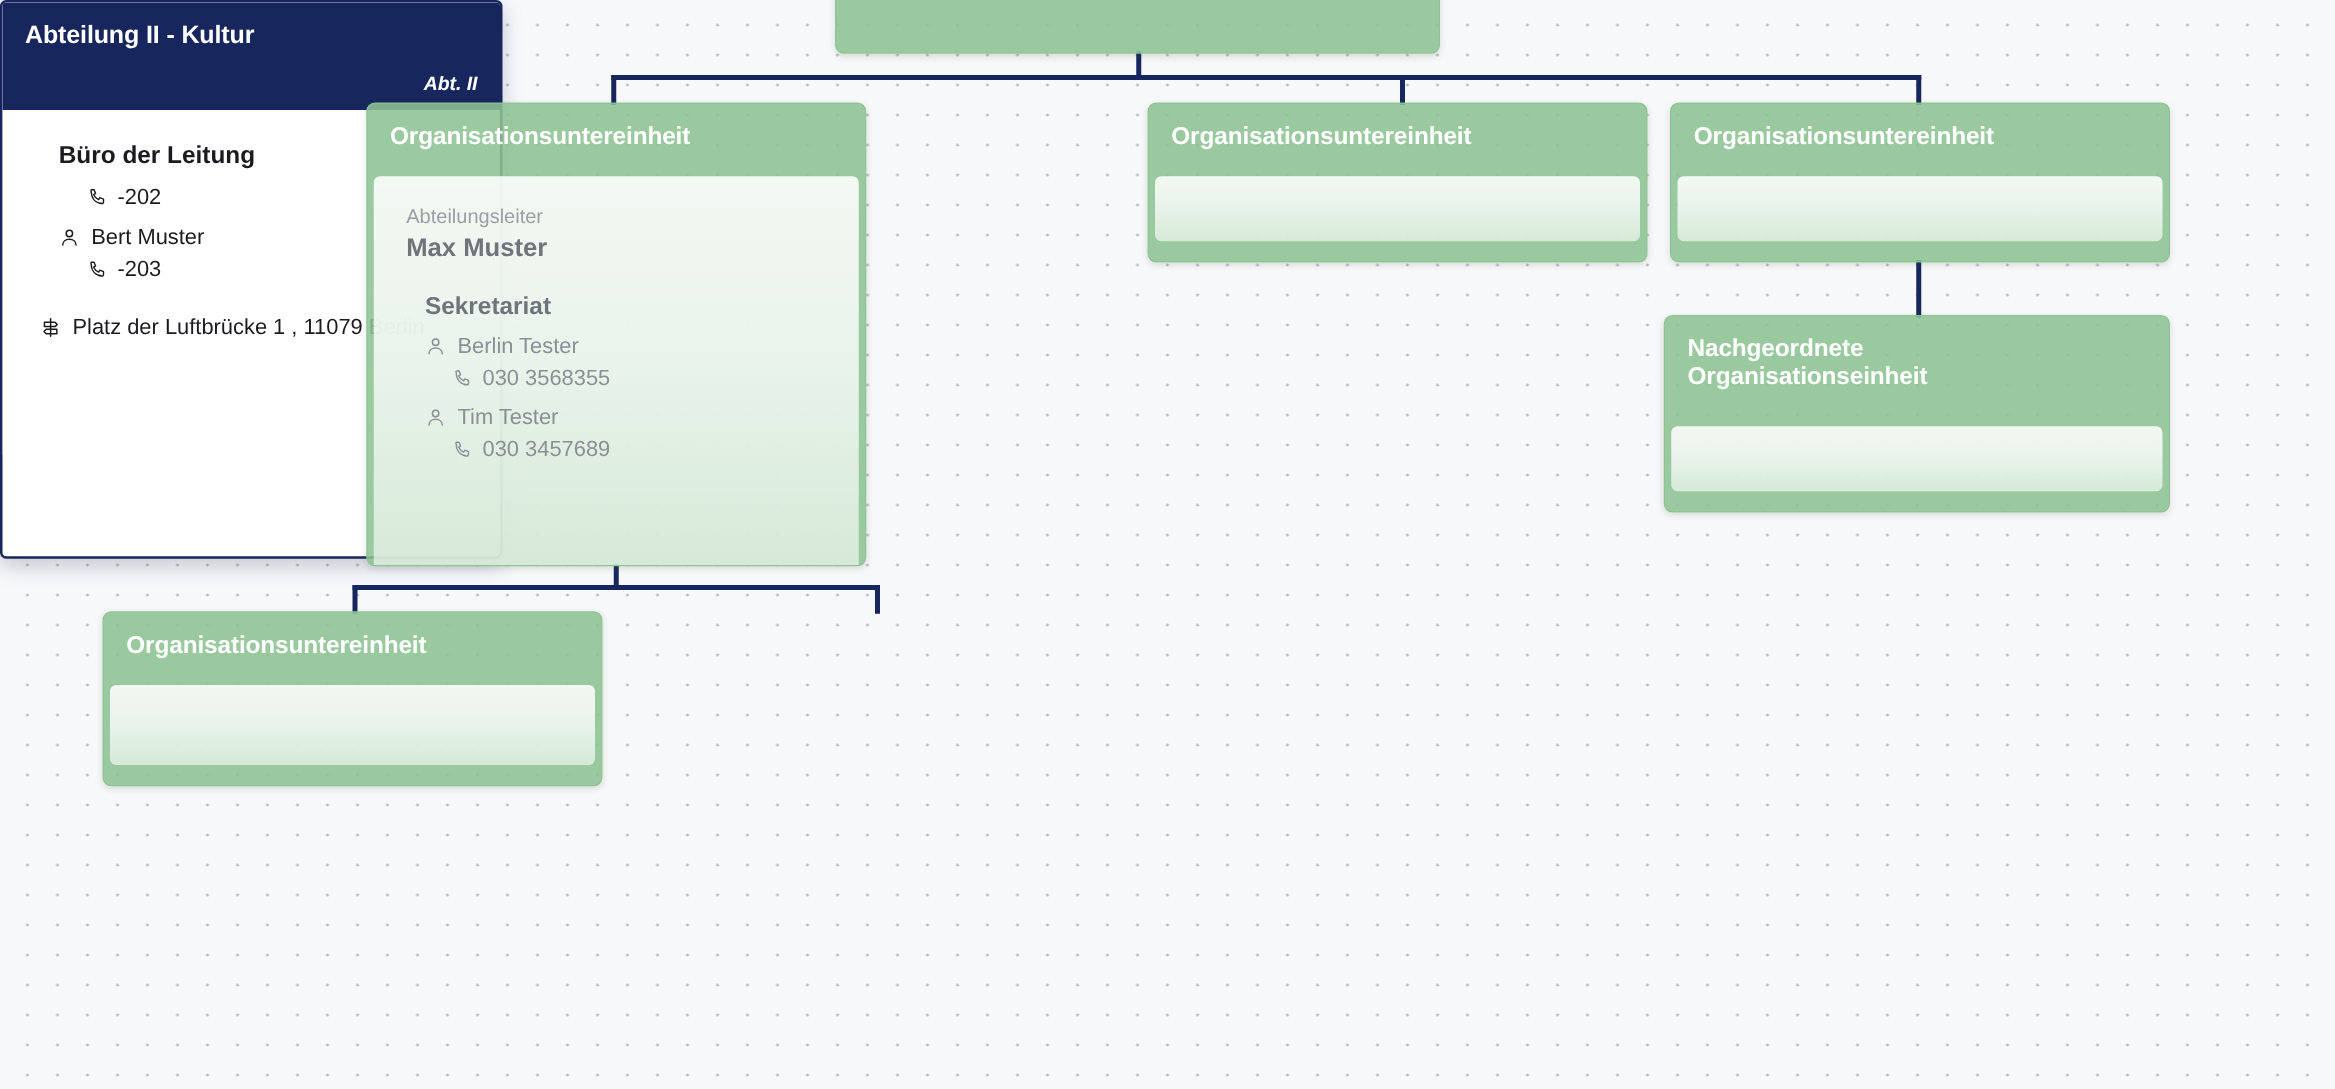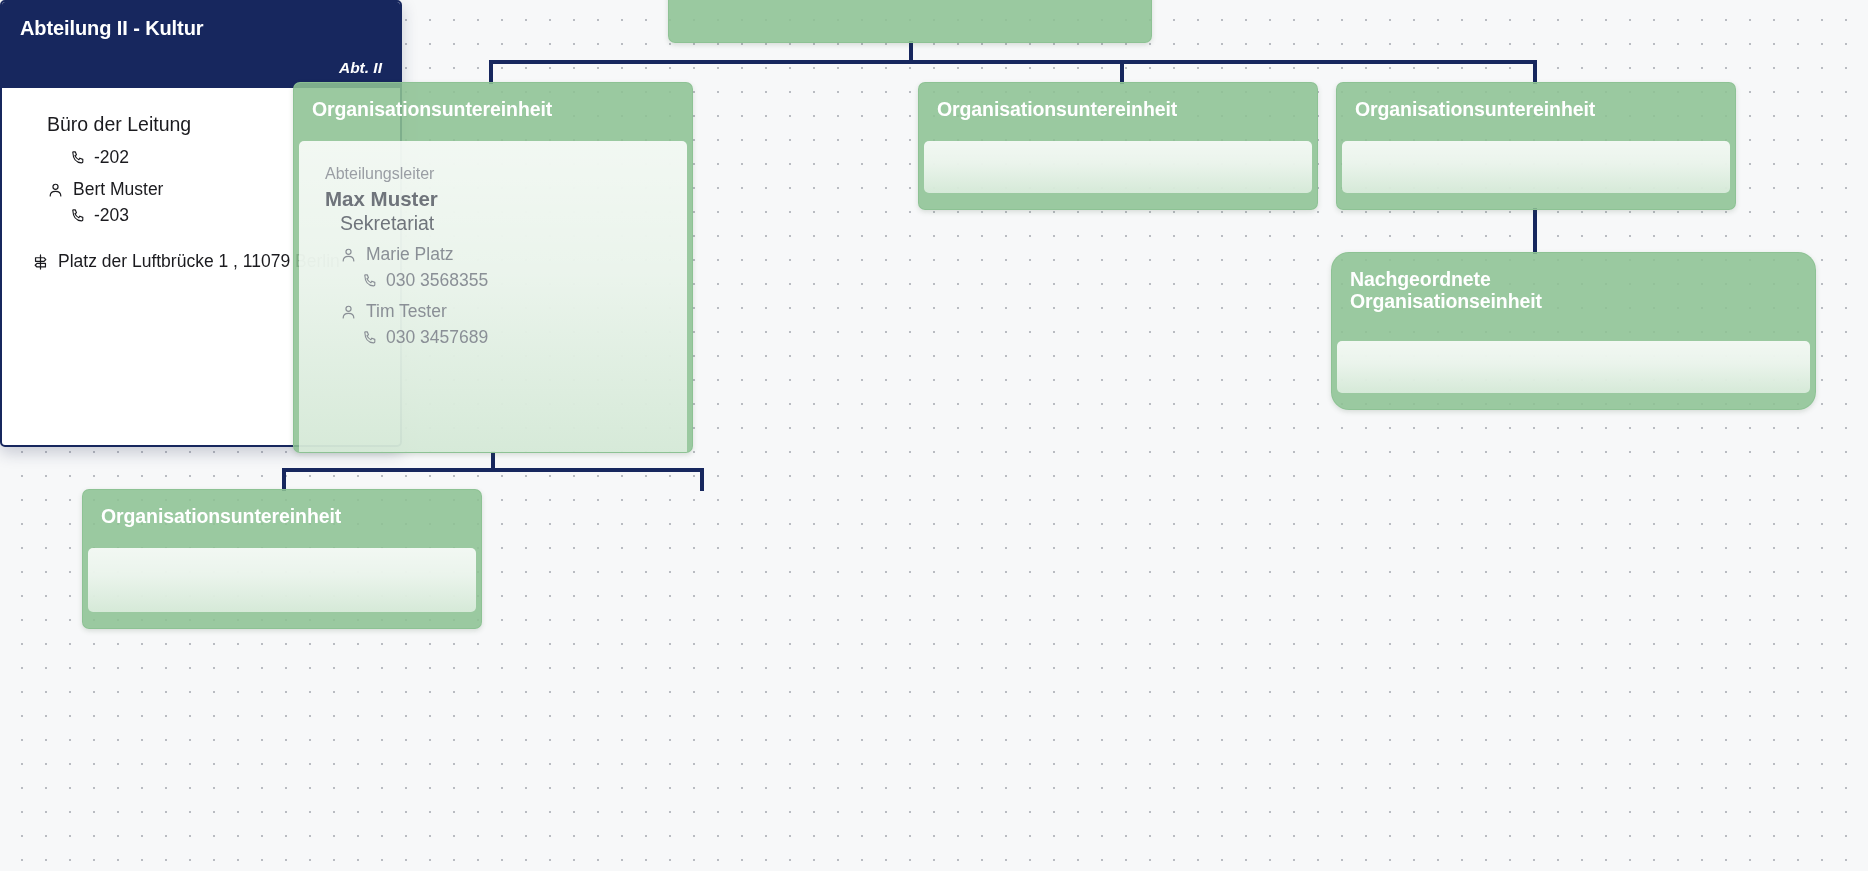--- a/index.html
+++ b/index.html
@@ -109,21 +109,22 @@
     color: #6f747b;
     font-size: 20.5px;
     font-weight: 700;
     line-height: 1.3;
     margin-top: 1px;
   }
 
   .section-title {
     color: #6f747b;
     font-size: 19.5px;
-    font-weight: 400;
+    font-weight: 700;
+    margin-top: 22px;
     margin-bottom: 6px;
     padding-left: 15px;
   }
 
   .person {
     margin-top: 9px;
     padding-left: 15px;
   }
   .person .pline {
     display: flex;
@@ -143,21 +144,21 @@
     margin-top: 3px;
     padding-left: 22px;
   }
 
   .ic { flex: 0 0 auto; display: inline-flex; }
   .ic svg { display: block; }
 
   
   #node-g2 { left: 918px; top: 82px; width: 400px; height: 128px; }
   #node-g3 { left: 1336px; top: 82px; width: 400px; height: 128px; }
-  #node-g4 { left: 1331px; top: 252px; width: 485px; height: 158px; border-radius: 18px; }
+  #node-g4 { left: 1331px; top: 252px; width: 405px; height: 158px; }
   #node-g4 .head { min-height: 88px; }
   #node-g5 { left: 82px; top: 489px; width: 400px; height: 140px; }
   #node-g5 .body { min-height: 64px; }
 
   
   #node-abt2 {
     left: 500px;
     top: 489px;
     width: 402px;
     height: 447px;
@@ -193,21 +194,21 @@
 
   #node-abt2 .bbody {
     padding: 25px 26px 14px 26px;
     background: #ffffff;
     height: 276px;
   }
 
   .b-section-title {
     color: #1b1b1f;
     font-size: 19.5px;
-    font-weight: 400;
+    font-weight: 700;
     padding-left: 19px;
     margin-bottom: 6px;
   }
 
   .b-person { margin-top: 10px; padding-left: 19px; }
   .b-person .pline {
     display: flex;
     align-items: center;
     gap: 9px;
     color: #1b1b1f;
@@ -282,21 +283,21 @@
       <div class="section-title">Sekretariat</div>
 
       <div class="person">
         <div class="pline">
           <span class="ic">
             <svg width="17" height="18" viewBox="0 0 24 24" fill="none" stroke="#8a8f96" stroke-width="1.7" stroke-linecap="round" stroke-linejoin="round">
               <circle cx="12" cy="7.5" r="3.6"></circle>
               <path d="M4.5 20.5c0-4.1 3.4-6.5 7.5-6.5s7.5 2.4 7.5 6.5"></path>
             </svg>
           </span>
-          <span>Marie Platz</span>
+          <span>Berlin Tester</span>
         </div>
         <div class="tline">
           <span class="ic">
             <svg width="16" height="17" viewBox="0 0 24 24" fill="none" stroke="#8a8f96" stroke-width="1.7" stroke-linecap="round" stroke-linejoin="round">
               <path d="M4.5 3.5h3.4l1.8 4.4-2.3 1.5a12.5 12.5 0 0 0 5.9 5.9l1.5-2.3 4.4 1.8v3.4a1.8 1.8 0 0 1-2 1.8C9.9 19.3 4.7 14.1 4.4 5.5a1.8 1.8 0 0 1 .1-2z"></path>
             </svg>
           </span>
           <span>030 3568355</span>
         </div>
       </div>

